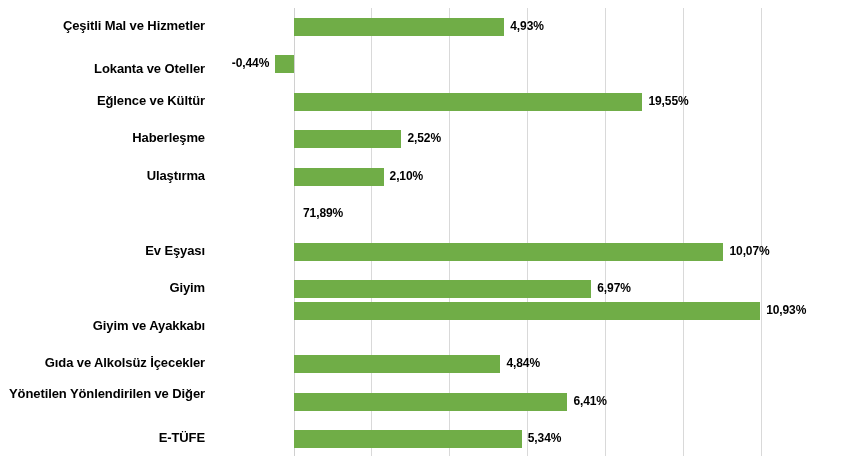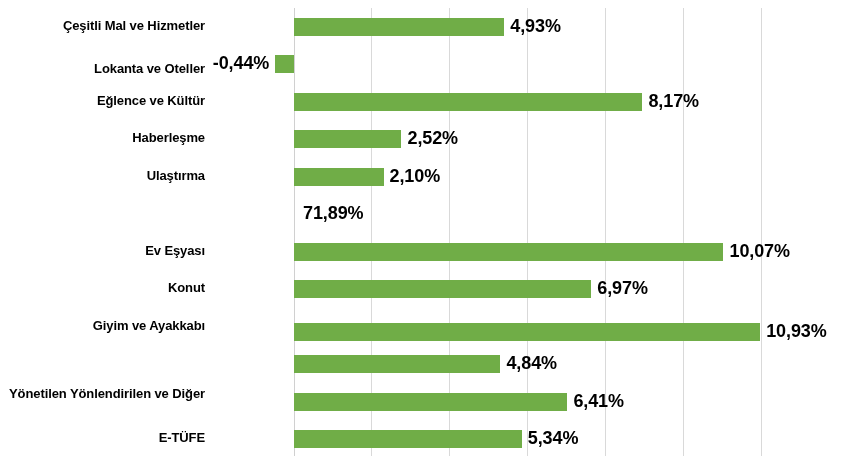--- a/index.html
+++ b/index.html
@@ -68,21 +68,21 @@
   }
   .bar {
     position: absolute;
     top: 0;
     height: 18px;
     background: #70ad47;
   }
   .bar-value {
     position: absolute;
     top: -2px;
-    font-size: 18px;
+    font-size: 12px;
     font-weight: bold;
     color: #000000;
     white-space: nowrap;
     line-height: 20px;
     letter-spacing: -0.1px;
   }
 </style>
 </head>
 <body>
 
@@ -101,42 +101,42 @@
         <div class="bar-row" style="top: 18px;">
           <div class="bar" style="background: rgb(112, 173, 71); left: 294px; width: 210.264px;"></div>
           <div class="bar-value" style="left: 510.264px;">4,93%</div>
         </div>
         <div class="bar-row" style="top: 55.45px;">
           <div class="bar" style="background: rgb(112, 173, 71); left: 275.234px; width: 18.766px;"></div>
           <div class="bar-value" style="right: 580.766px;">-0,44%</div>
         </div>
         <div class="bar-row" style="top: 92.9px;">
           <div class="bar" style="background: rgb(112, 173, 71); left: 294px; width: 348.45px;"></div>
-          <div class="bar-value" style="left: 648.45px;">8,17%</div>
+          <div class="bar-value" style="left: 648.45px;">19,55%</div>
         </div>
         <div class="bar-row" style="top: 130.35px;">
           <div class="bar" style="background: rgb(112, 173, 71); left: 294px; width: 107.478px;"></div>
           <div class="bar-value" style="left: 407.478px;">2,52%</div>
         </div>
         <div class="bar-row" style="top: 167.8px;">
           <div class="bar" style="background: rgb(112, 173, 71); left: 294px; width: 89.565px;"></div>
           <div class="bar-value" style="left: 389.565px; text-align: center;">2,10%</div>
         </div>
         <div class="bar-row" style="top: 205.25px;">
           <div class="bar-value" style="left: 303px;">71,89%</div>
         </div>
         <div class="bar-row" style="top: 242.7px;">
           <div class="bar" style="background: rgb(112, 173, 71); left: 294px; width: 429.486px;"></div>
           <div class="bar-value" style="left: 729.486px;">10,07%</div>
         </div>
         <div class="bar-row" style="top: 280.15px;">
           <div class="bar" style="background: rgb(112, 173, 71); left: 294px; width: 297.27px;"></div>
           <div class="bar-value" style="left: 597.27px;">6,97%</div>
         </div>
-        <div class="bar-row" style="top: 323px; border-radius: 8px;">
+        <div class="bar-row" style="top: 302px; border-radius: 8px;">
           <div class="bar" style="background: rgb(112, 173, 71); left: 294px; width: 466.164px;"></div>
           <div class="bar-value" style="left: 766.164px;">10,93%</div>
         </div>
         <div class="bar-row" style="top: 355.05px;">
           <div class="bar" style="background: rgb(112, 173, 71); left: 294px; width: 206.426px;"></div>
           <div class="bar-value" style="left: 506.426px; text-align: center;">4,84%</div>
         </div>
         <div class="bar-row" style="top: 392.5px;">
           <div class="bar" style="background: rgb(112, 173, 71); left: 294px; width: 273.387px;"></div>
           <div class="bar-value" style="left: 573.386px;">6,41%</div>
@@ -148,19 +148,20 @@
       </div>
   </div>
 
   <div id="category-axis">
       <div class="cat-label" style="top: 19px;">Çeşitli Mal ve Hizmetler</div>
       <div class="cat-label" style="top: 62px; padding-left: 16px;">Lokanta ve Oteller</div>
       <div class="cat-label" style="top: 93.9px;">Eğlence ve Kültür</div>
       <div class="cat-label" style="top: 131.35px;">Haberleşme</div>
       <div class="cat-label" style="top: 168.8px;">Ulaştırma</div>
       <div class="cat-label" style="top: 243.7px; margin-left: 22px;">Ev Eşyası</div>
-      <div class="cat-label" style="top: 281.15px;">Konut</div>
+      <div class="cat-label" style="top: 281.15px;">Giyim</div>
       <div class="cat-label" style="top: 318.6px;">Giyim ve Ayakkabı</div>
+      <div class="cat-label" style="top: 356.05px;">Gıda ve Alkolsüz İçecekler</div>
       <div class="cat-label" style="top: 387px;">Yönetilen Yönlendirilen ve Diğer</div>
       <div class="cat-label" style="top: 430.95px;">E-TÜFE</div>
     </div>
 
 </div>
 
 </body></html>

